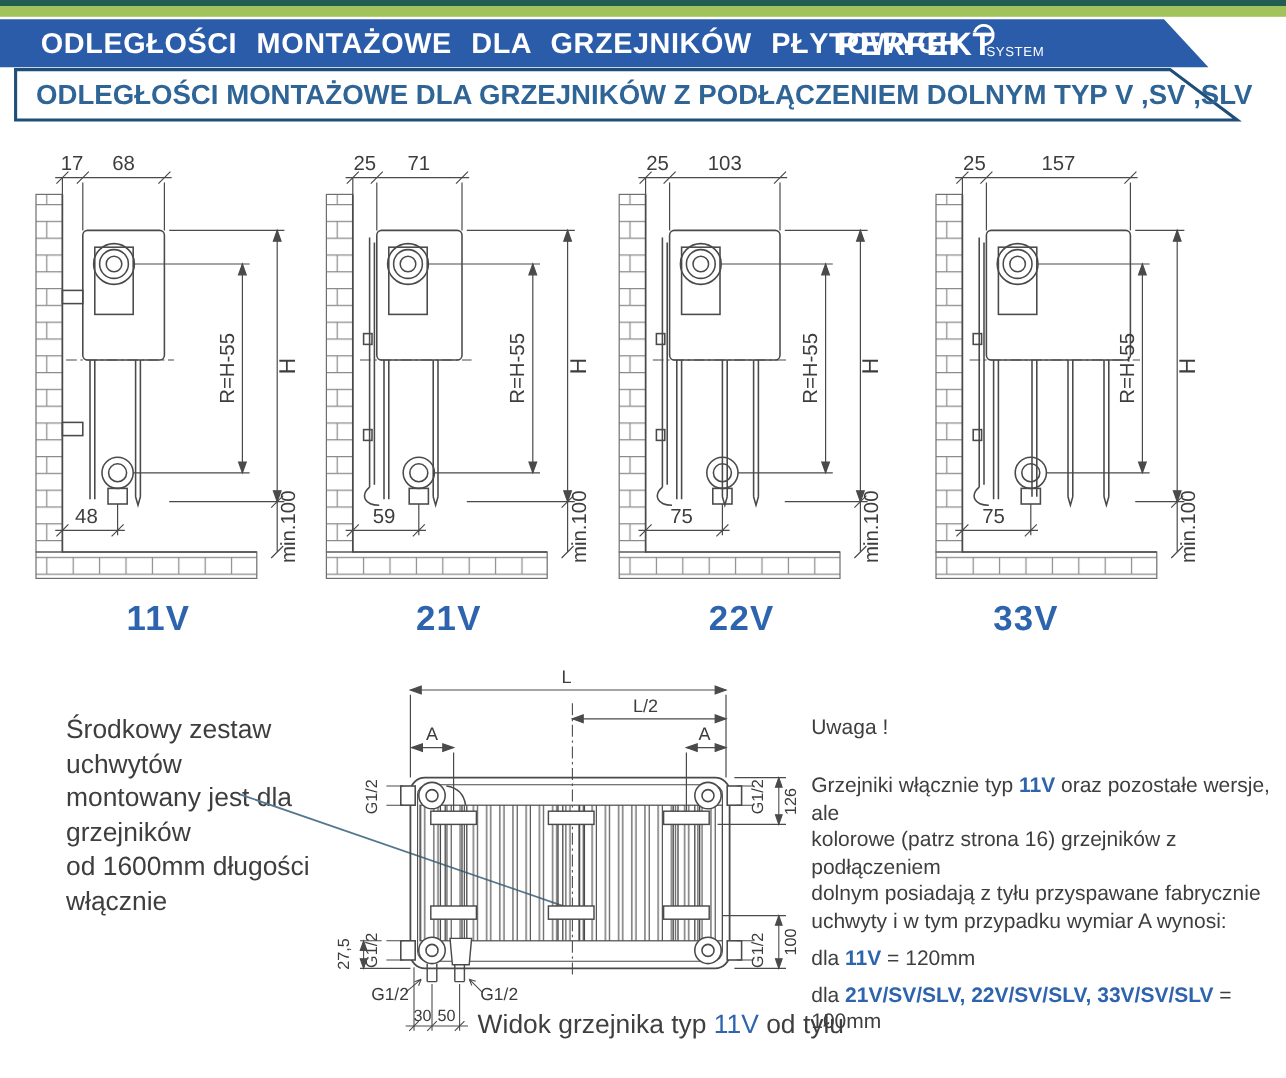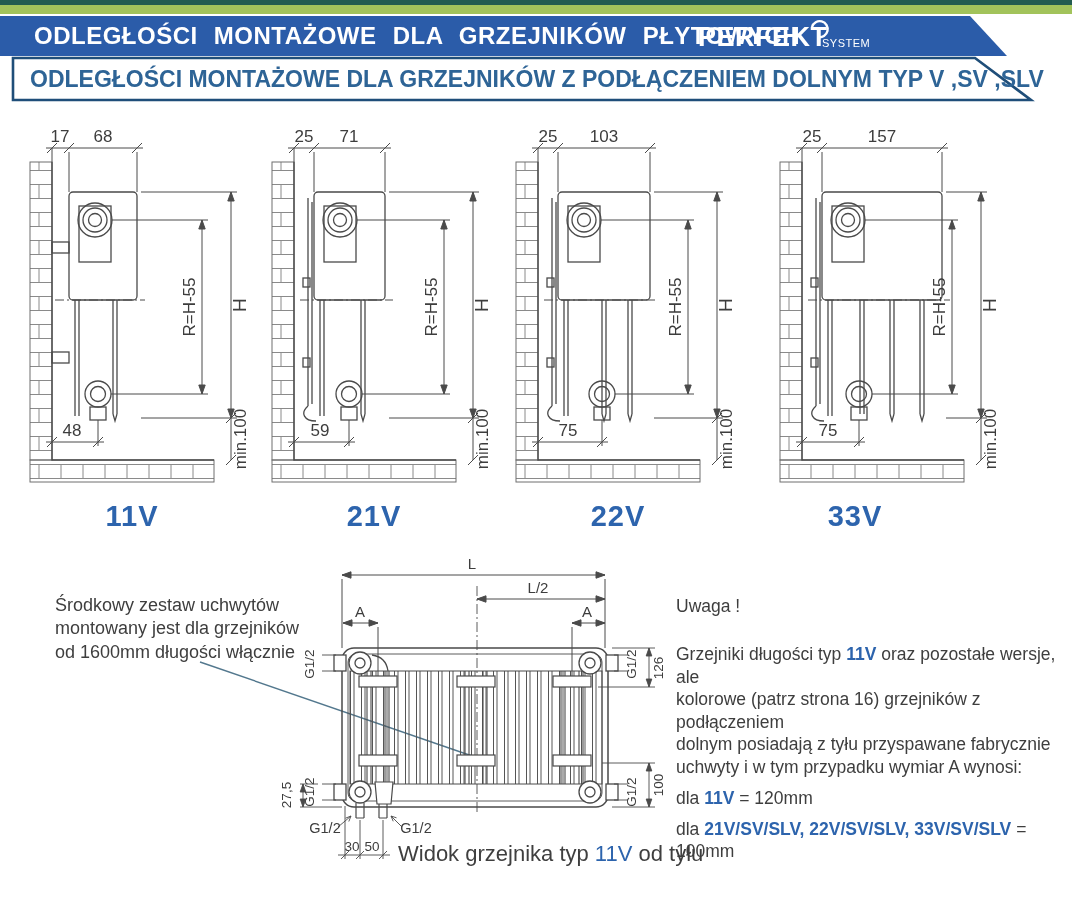--- a/index.html
+++ b/index.html
@@ -2,21 +2,21 @@
 <html><head>
 <meta charset="utf-8">
 <style>
   html,body{margin:0;padding:0;background:#ffffff;}
   body{width:1072px;height:898px;position:relative;overflow:hidden;
        font-family:"Liberation Sans","DejaVu Sans",sans-serif;color:#3d3d3d;}
   .abs{position:absolute;}
   svg text{font-family:"Liberation Sans","DejaVu Sans",sans-serif;}
   .typelabel{position:absolute;top:500px;width:252px;text-align:center;
              font-size:29px;font-weight:600;color:#2d64ad;letter-spacing:1px;}
-  .note-left{position:absolute;left:55px;top:594px;width:272px;font-size:18px;
+  .note-left{position:absolute;left:55px;top:594px;width:272px;font-size:22px;
              line-height:1.3;color:#3e3e3e;white-space:pre-line;}
   .notes-right{position:absolute;left:676px;top:596px;width:400px;font-size:17.5px;color:#3e3e3e;}
   .notes-right .title{margin:0 0 26px 0;font-size:17.5px;font-weight:400;}
   .notes-right .para{margin:0;line-height:22.5px;white-space:pre-line;}
   .notes-right .dla{margin:9px 0 0 0;line-height:22px;}
   .blue{color:#2d64ad;font-weight:600;}
   .caption{position:absolute;left:398px;top:841px;font-size:22px;color:#3f3f3f;}
   .sidefig{position:absolute;top:128px;}
 </style>
 </head>
@@ -351,19 +351,19 @@
   <text x="80" y="295" font-size="13.5" text-anchor="middle" fill="#3d3d3d">30</text>
   <text x="100" y="295" font-size="13.5" text-anchor="middle" fill="#3d3d3d">50</text>
   <text x="53" y="277" font-size="14.5" text-anchor="middle" fill="#3d3d3d">G1/2</text>
   <text x="144" y="277" font-size="14.5" text-anchor="middle" fill="#3d3d3d">G1/2</text>
 </svg>
 
 <div class="caption"><span>Widok grzejnika typ </span><span class="blue" style="font-weight:400">11V</span><span> od tyłu</span></div>
 
 <div class="notes-right">
   <p class="title">Uwaga !</p>
-  <p class="para"><span>Grzejniki długości typ </span><span class="blue">11V</span><span> oraz pozostałe wersje, ale
+  <p class="para"><span>Grzejniki włącznie typ </span><span class="blue">11V</span><span> oraz pozostałe wersje, ale
 kolorowe (patrz strona 16) grzejników z podłączeniem
 dolnym posiadają z tyłu przyspawane fabrycznie
 uchwyty i w tym przypadku wymiar A wynosi:</span></p>
   <p class="dla"><span>dla </span><span class="blue">11V</span><span> = 120mm</span></p>
   <p class="dla"><span>dla </span><span class="blue">21V/SV/SLV, 22V/SV/SLV, 33V/SV/SLV</span><span> = 100mm</span></p>
 </div>
 
 </body></html>

